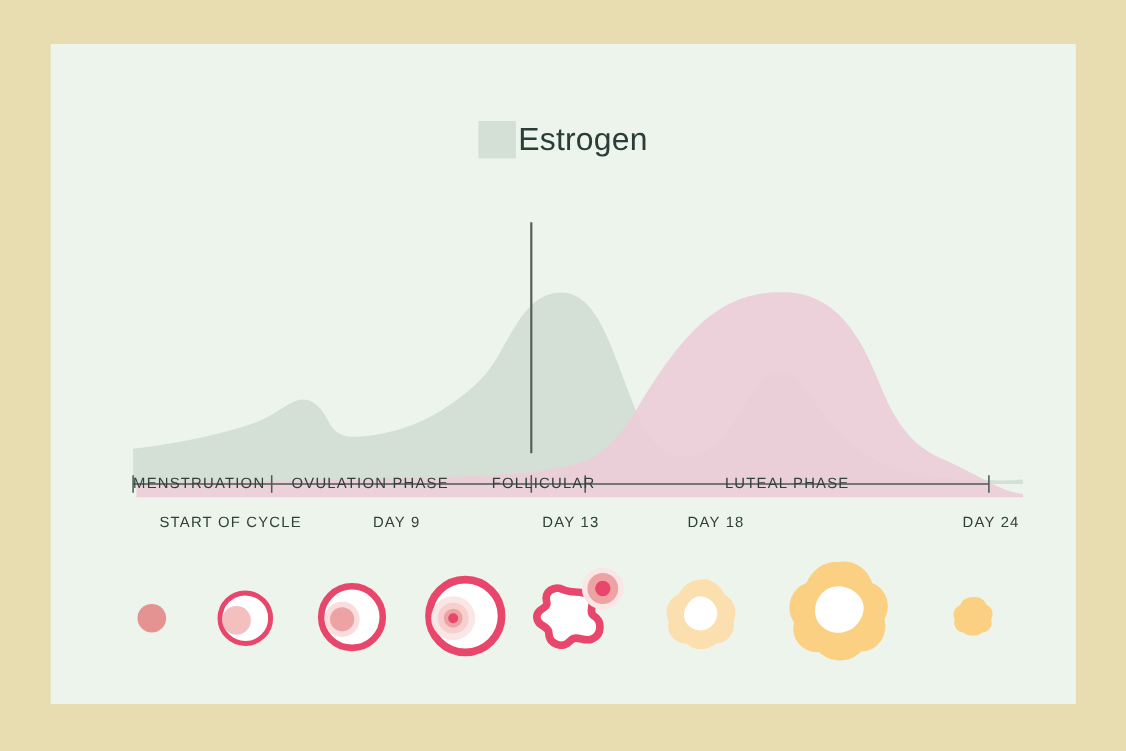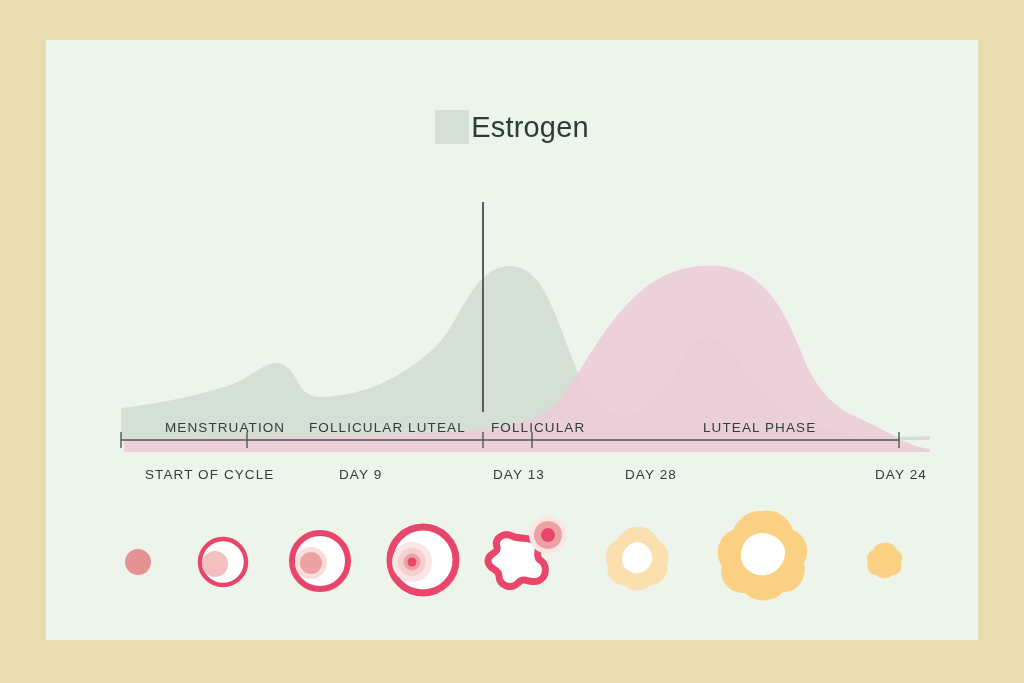--- a/index.html
+++ b/index.html
@@ -65,21 +65,21 @@
   }
 
   
   .phase-label, .day-label {
     position: absolute;
     font-size: 13.5px;
     color: #2f4039;
     letter-spacing: 1.1px;
     white-space: nowrap;
   }
-  .phase-label { top: 380px; margin-left: 44px; }
+  .phase-label { top: 392px; }
   .day-label   { top: 427px; margin-left: 24px; }
 
   .icons-row {
     position: absolute;
     left: 0;
     top: 455px;
     width: 932px;
     height: 130px;
   }
   .icon-slot {
@@ -145,28 +145,28 @@
       <g stroke="#4a5a52" stroke-width="1.4">
         <line x1="75" y1="392" x2="75" y2="408"></line>
         <line x1="201" y1="392" x2="201" y2="408"></line>
         <line x1="437" y1="392" x2="437" y2="408"></line>
         <line x1="486" y1="392" x2="486" y2="408"></line>
         <line x1="853" y1="392" x2="853" y2="408"></line>
       </g>
     </svg>
 
     <div class="phase-label" style="left:75px">MENSTRUATION</div>
-    <div class="phase-label" style="left:219px">FOLLICULAR LUTEAL</div>
+    <div class="phase-label" style="left:219px">OVULATION PHASE</div>
     <div class="phase-label" style="left:401px">FOLLICULAR</div>
     <div class="phase-label" style="left:613px">LUTEAL PHASE</div>
 
     <div class="day-label" style="left:75px">START OF CYCLE</div>
     <div class="day-label" style="left:269px">DAY 9</div>
     <div class="day-label" style="left:423px">DAY 13</div>
-    <div class="day-label" style="left:555px">DAY 28</div>
+    <div class="day-label" style="left:555px">DAY 18</div>
     <div class="day-label" style="left:805px">DAY 24</div>
   </div>
 
   <div class="icons-row">
 
     <div class="icon-slot" style="left:92px">
       <svg width="60" height="60" viewBox="0 0 60 60">
         <circle cx="30" cy="32" r="13" fill="#e49292"></circle>
       </svg>
     </div>

